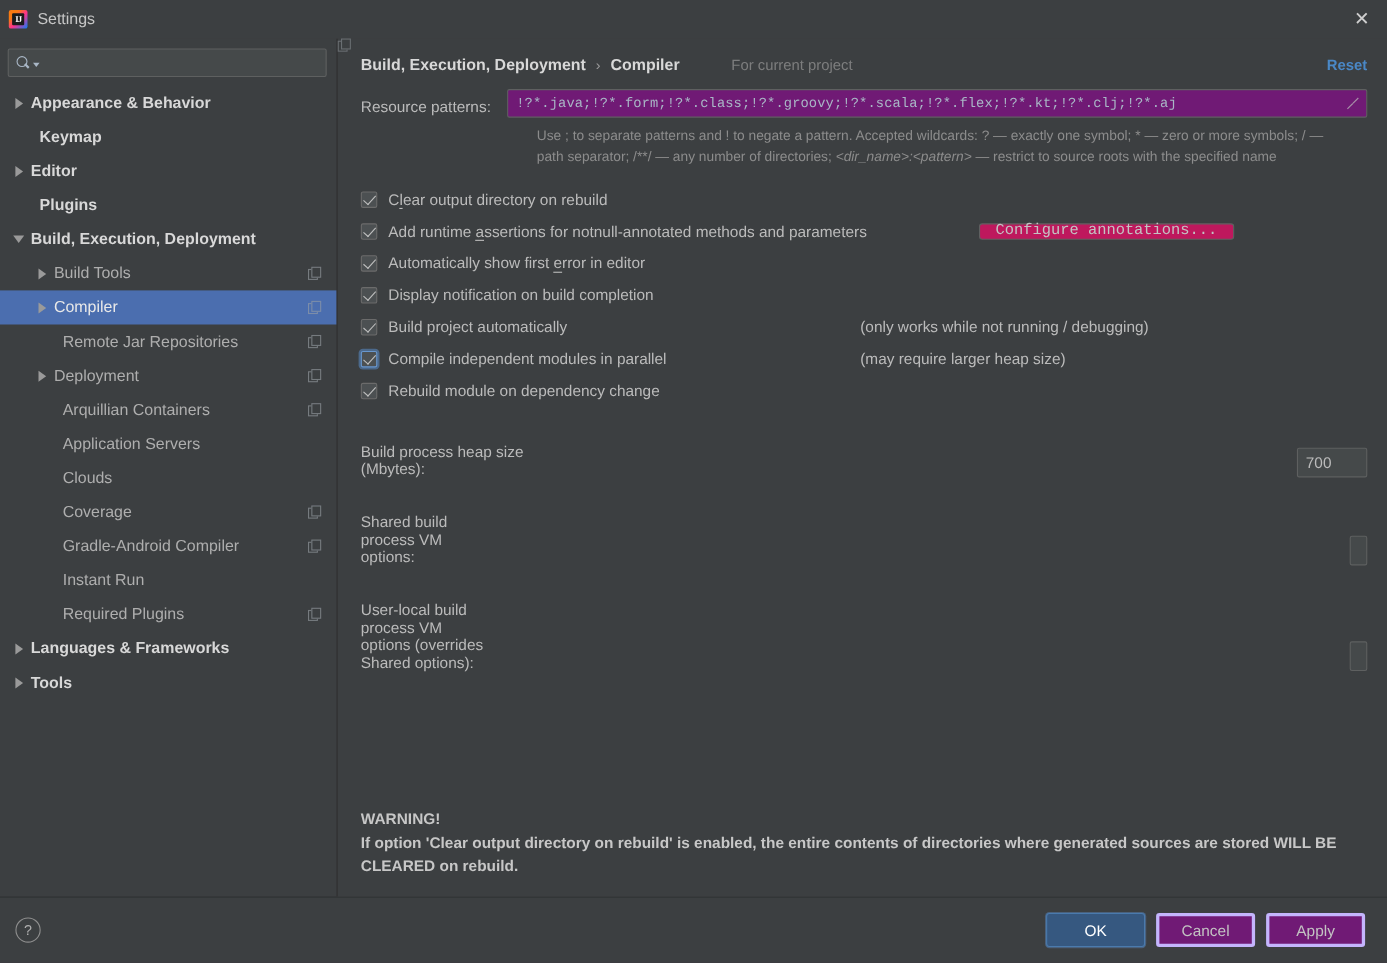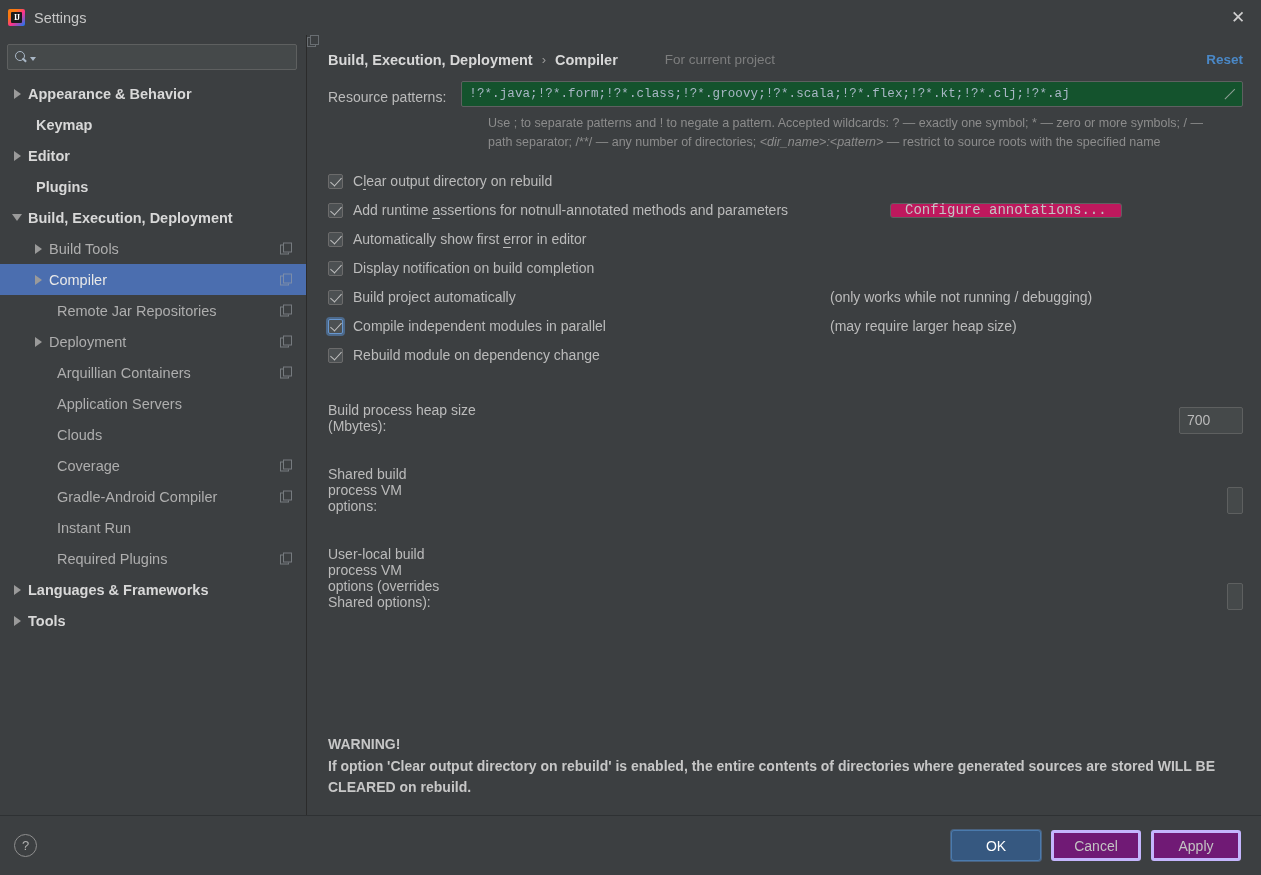--- a/index.html
+++ b/index.html
@@ -117,21 +117,21 @@
   .scope-note { display: flex; align-items: center; margin-left: 28px; opacity: .78; }
   .scope-note .scope-icon { position: static; transform: none; margin-right: 6px; }
   .scope-note-text { font-size: 13.5px; color: #8f8f8f; }
   .reset-link { margin-left: auto; font-size: 13.5px; color: #4a88c7; font-weight: bold; }
 
   .content { flex: 1; padding: 0 18px 0 21px; overflow: hidden; position: relative; }
 
   .row-patterns { display: flex; align-items: center; margin-top: 5px; }
   .field-label { font-size: 14px; color: #bbbbbb; padding-top: 6px; }
   .patterns-field {
-    flex: 1; margin-left: 15px; height: 26px; background: #14532d;
+    flex: 1; margin-left: 15px; height: 26px; background: #701a75;
     border: 1px solid #5e6060; border-radius: 2px; display: flex; align-items: center;
     padding: 0 4px 0 7px; position: relative;
   }
   .patterns-value {
     flex: 1; font-family: "Liberation Mono", monospace; font-size: 12.5px; color: #a9b7c6;
     letter-spacing: .1px; white-space: nowrap; overflow: hidden;
   }
   .expand-icon { width: 16px; height: 16px; flex-shrink: 0; position: relative; opacity: .75; }
   .expand-icon::before, .expand-icon::after {
     content: ""; position: absolute; width: 7px; height: 1.4px; background: #b9b9b9;
@@ -153,21 +153,21 @@
   }
   .cb.checked::after {
     content: ""; position: absolute; left: 4px; top: 0px; width: 5px; height: 10px;
     border: solid #c0c0c0; border-width: 0 1.8px 1.8px 0; transform: rotate(42deg);
   }
   .cb.focused {
     border-color: #6897cf; box-shadow: 0 0 0 2px rgba(90,140,200,.55);
   }
   .check-label { font-size: 14px; color: #bbbbbb; margin-left: 10px; white-space: nowrap; }
   .check-label u { text-decoration: none; border-bottom: 1px solid #bbbbbb; }
-  .check-note { position: absolute; left: 502px; font-size: 14px; color: #bbbbbb; white-space: nowrap; }
+  .check-note { position: absolute; left: 454px; font-size: 14px; color: #bbbbbb; white-space: nowrap; }
   .btn-inline {
     position: absolute; left: 562px; height: 15px; padding: 0 14px;
     background: #be185d; border: 1px solid #5e6060; border-radius: 3px;
     color: #c3c3c3; font-size: 14px; display: flex; align-items: center; justify-content: center;
     font-family: Liberation Mono, monospace;
   }
 
   .form { margin-top: 17px; }
   .form-row { display: flex; align-items: flex-end; min-height: 28px; margin-bottom: 16px; margin-top: 32px; }
   .form-row .field-label { padding-top: 0; }

